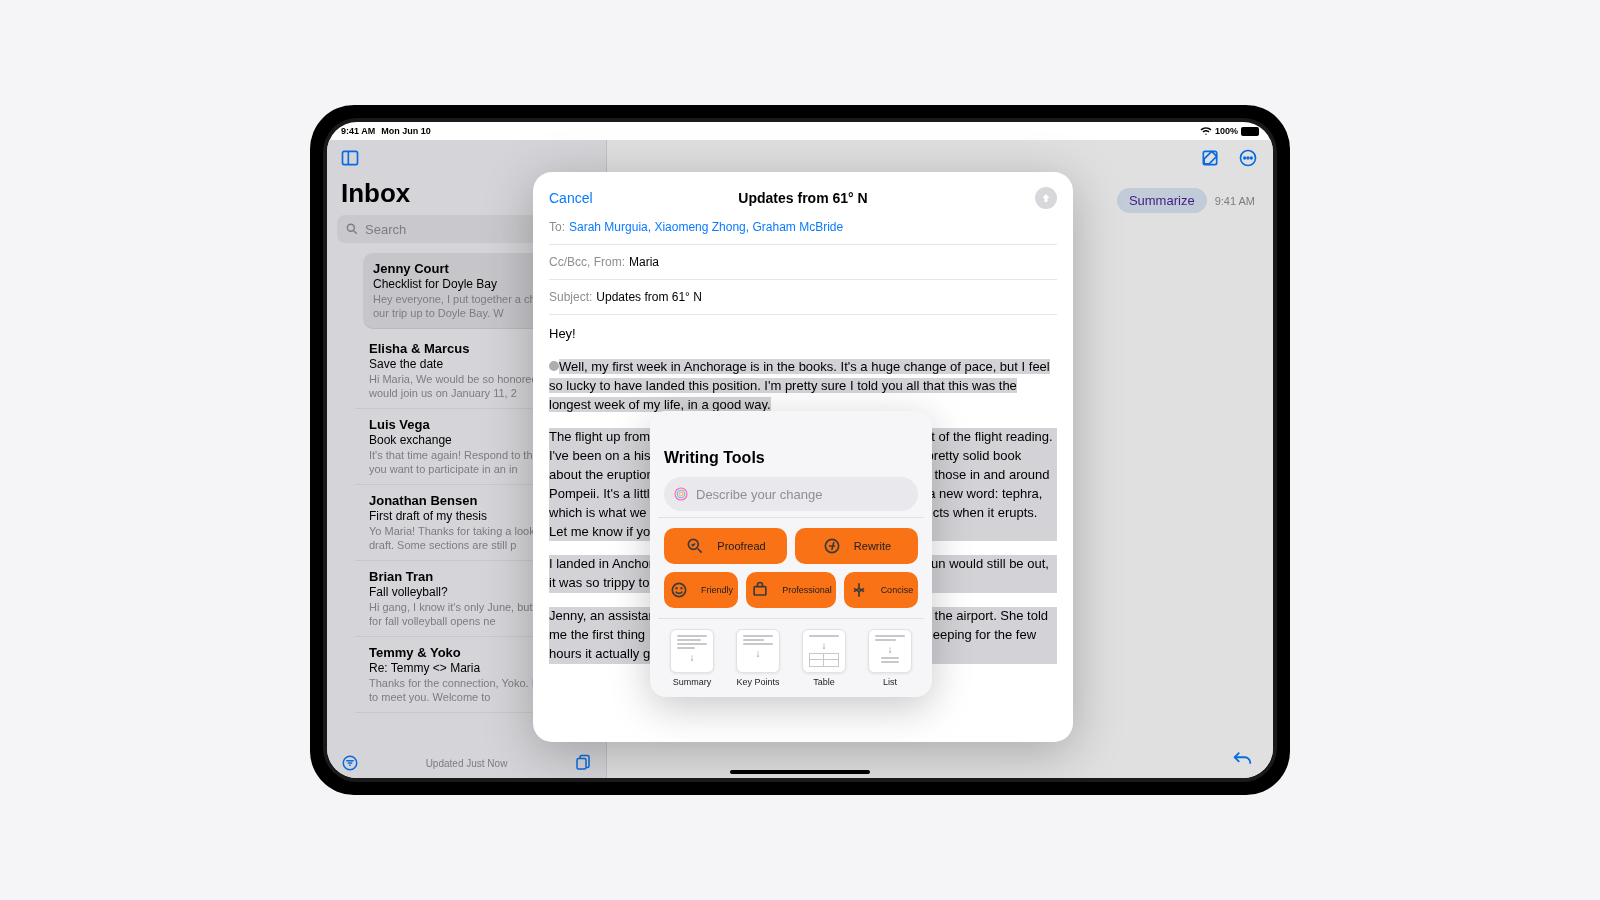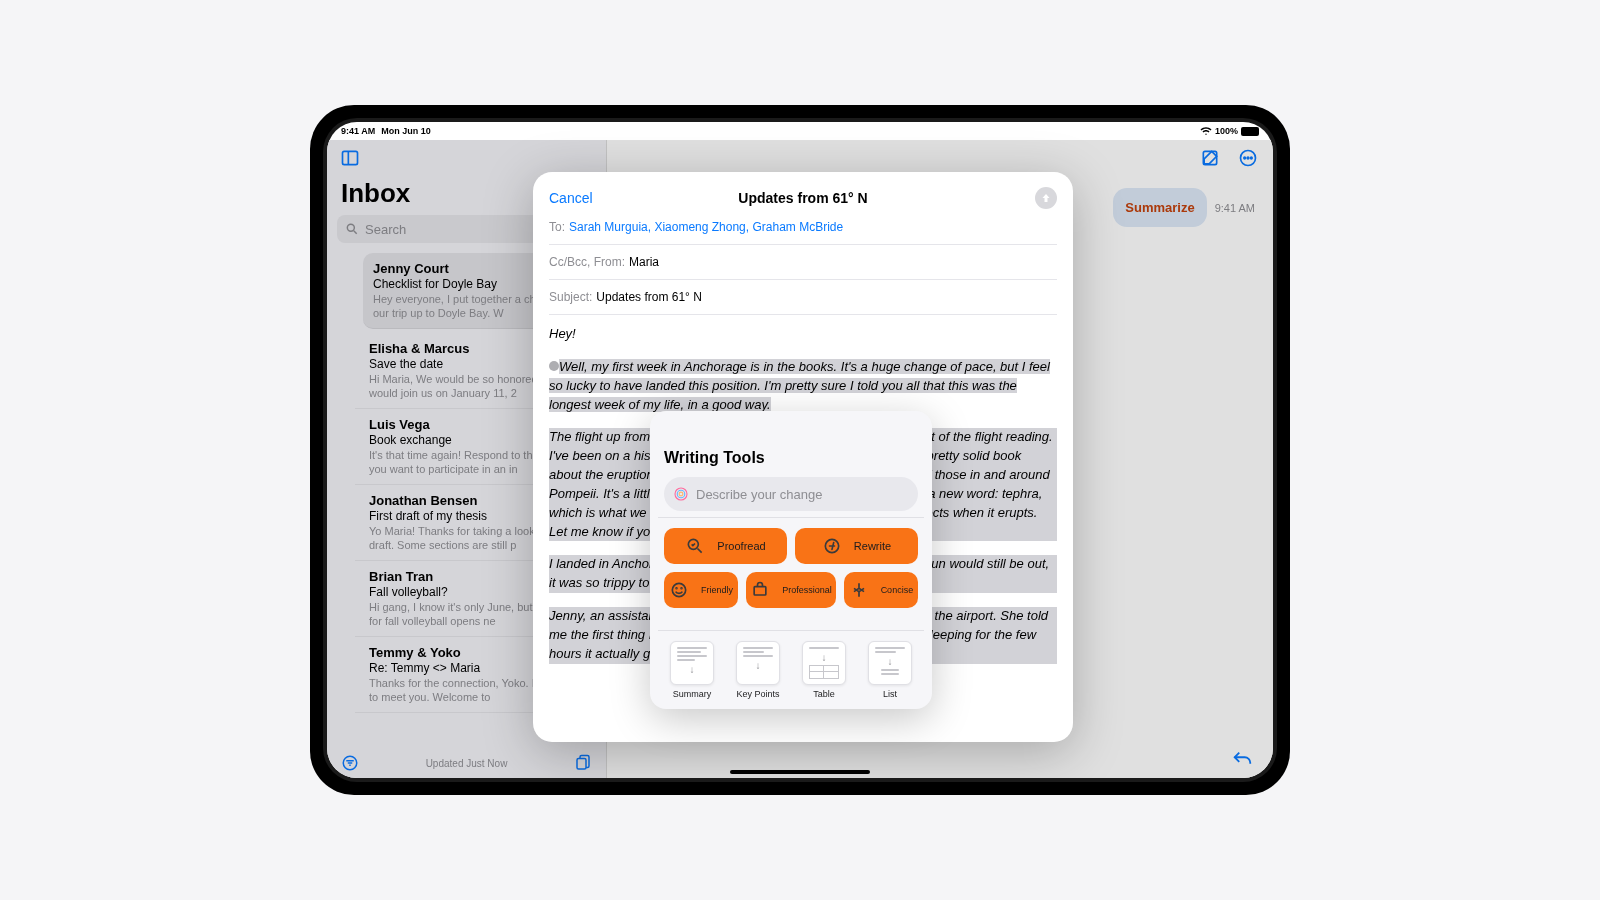--- a/index.html
+++ b/index.html
@@ -24,51 +24,51 @@
 .row.sel{background:#e1e1e6;border-radius:10px;margin:4px 8px;padding:8px 10px;}
 .row .sender{font-size:13px;font-weight:600;color:#000;}
 .row .subj{font-size:12px;color:#000;margin-top:1px;}
 .row .prev{font-size:11px;color:#8e8e93;margin-top:1px;line-height:1.3;max-height:28px;overflow:hidden;}
 .sb-foot{height:30px;display:flex;align-items:center;padding:0 10px;font-size:10px;color:#8e8e93;}
 .sb-foot .c{flex:1;text-align:center;}
 .content{flex:1;background:#fff;display:flex;flex-direction:column;}
 .c-top{height:36px;display:flex;align-items:center;padding:0 12px;gap:12px;justify-content:flex-end;}
 .c-body{padding:12px 18px;}
 .sum-row{display:flex;justify-content:flex-end;align-items:center;gap:8px;}
-.sum-btn{background:#dce8f7;color:#c2410c;font-weight:700;font-size:13px;padding:12px 12px;border-radius:14px;}
+.sum-btn{background:#dce8f7;color:#4c1d95;font-weight:400;font-size:13px;padding:5px 12px;border-radius:14px;}
 .time{font-size:11px;color:#8e8e93;}
 .c-foot{margin-top:auto;height:36px;display:flex;justify-content:flex-end;padding:0 18px;align-items:center;}
 .home-ind{position:absolute;bottom:4px;left:50%;transform:translateX(-50%);width:140px;height:4px;background:#000;border-radius:3px;z-index:200;}
 
 .sheet{position:absolute;left:206px;top:50px;width:540px;height:570px;background:#fff;border-radius:19px;box-shadow:0 10px 50px rgba(0,0,0,0.25);z-index:50;display:flex;flex-direction:column;padding:14px 16px;overflow:hidden;}
 .sh-head{display:flex;align-items:center;position:relative;height:24px;}
 .cancel{color:#0a7aff;font-size:14px;}
 .sh-title{position:absolute;left:0;right:0;text-align:center;font-weight:600;font-size:14px;}
 .send{position:absolute;right:0;width:22px;height:22px;background:#d8d8dc;border-radius:50%;display:flex;align-items:center;justify-content:center;color:#fff;}
 .field{border-bottom:1px solid #e5e5ea;padding:10px 0;font-size:12px;display:flex;gap:4px;}
 .field .lbl{color:#8e8e93;}
 .field .val{color:#000;}
 .field .recips{color:#0a7aff;}
 .body-text{font-size:13px;line-height:1.45;color:#000;padding-top:10px;}
-.body-text p{margin-bottom:14px;font-style:italic;}
+.body-text p{margin-bottom:14px;}
 .sel-dot{display:inline-block;width:10px;height:10px;background:#aeaeb2;border-radius:50%;vertical-align:middle;margin-bottom:2px;}
 .hilite{background:#d2d2d7;}
 
 .wt{position:absolute;left:323px;top:289px;width:282px;background:#f6f6f9;border-radius:16px;box-shadow:0 10px 40px rgba(0,0,0,0.22);z-index:100;padding:14px 14px 10px;}
 .wt h3{font-size:16px;font-weight:700;margin-bottom:10px;margin-top:24px;}
 .wt-input{background:#e8e8ed;border-radius:18px;height:34px;display:flex;align-items:center;padding:0 8px;gap:6px;}
 .wt-input .sparkle{width:18px;height:18px;}
 .wt-input .ph{color:#8e8e93;font-size:13px;}
 .wt-sep{border:none;border-top:1px solid #e0e0e5;margin:6px -6px 10px;}
 .wt-grid{display:flex;gap:8px;margin-bottom:8px;}
 .wt-btn{flex:1;background:#f97316;border-radius:10px;display:flex;flex-direction:row;align-items:center;justify-content:center;padding:8px 4px;gap:12px;}
 .wt-btn .ic{width:20px;height:20px;color:#3a3a3c;}
 .wt-btn .lb{font-size:11px;color:#1c1c1e;}
 .wt-btn.sm .lb{font-size:9px;}
-.wt-grid3{display:flex;gap:8px;margin-bottom:22px;}
+.wt-grid3{display:flex;gap:8px;margin-bottom:10px;}
 .wt-bottom{display:flex;gap:10px;justify-content:space-between;}
 .wt-thumb{flex:1;display:flex;flex-direction:column;align-items:center;gap:4px;}
 .thumb{width:44px;height:44px;background:#fff;border:1px solid #e0e0e5;border-radius:6px;box-shadow:0 1px 3px rgba(0,0,0,0.08);display:flex;flex-direction:column;padding:5px 6px;gap:2px;justify-content:flex-start;}
 .thumb .ln{height:2px;background:#c7c7cc;border-radius:1px;}
 .thumb .arr{font-size:10px;color:#8e8e93;text-align:center;line-height:1;margin-top:2px;}
 .wt-thumb .cap{font-size:9px;color:#1c1c1e;font-weight:500;}
 svg{display:block;}
 </style>
 </head>
 <body>

